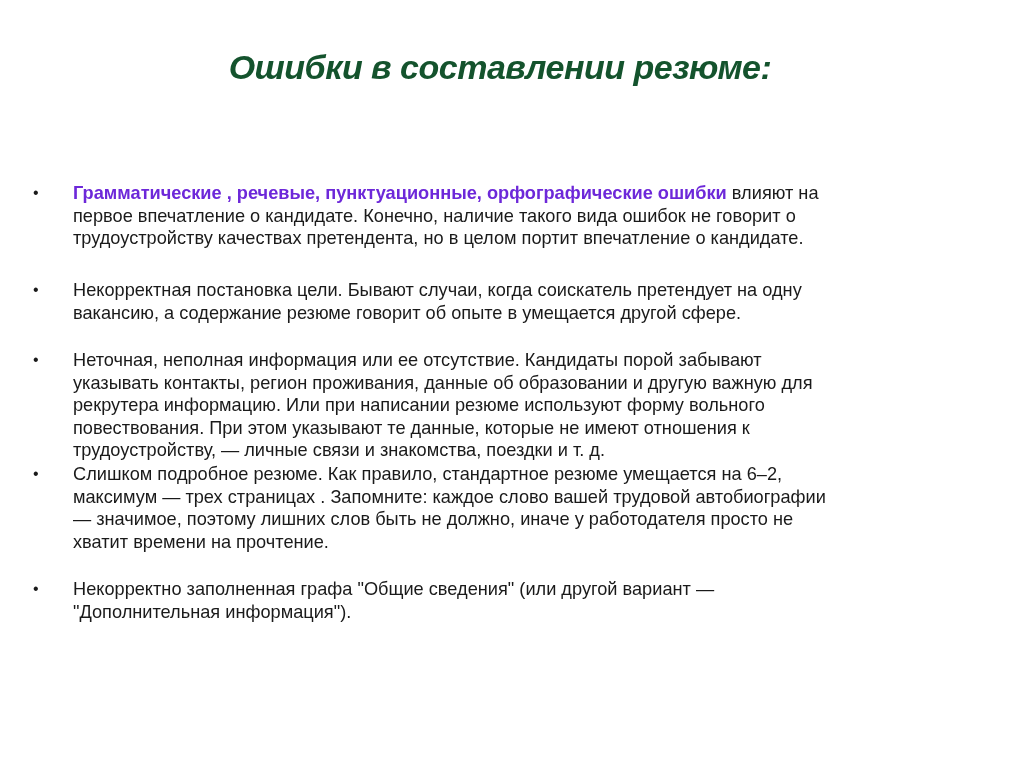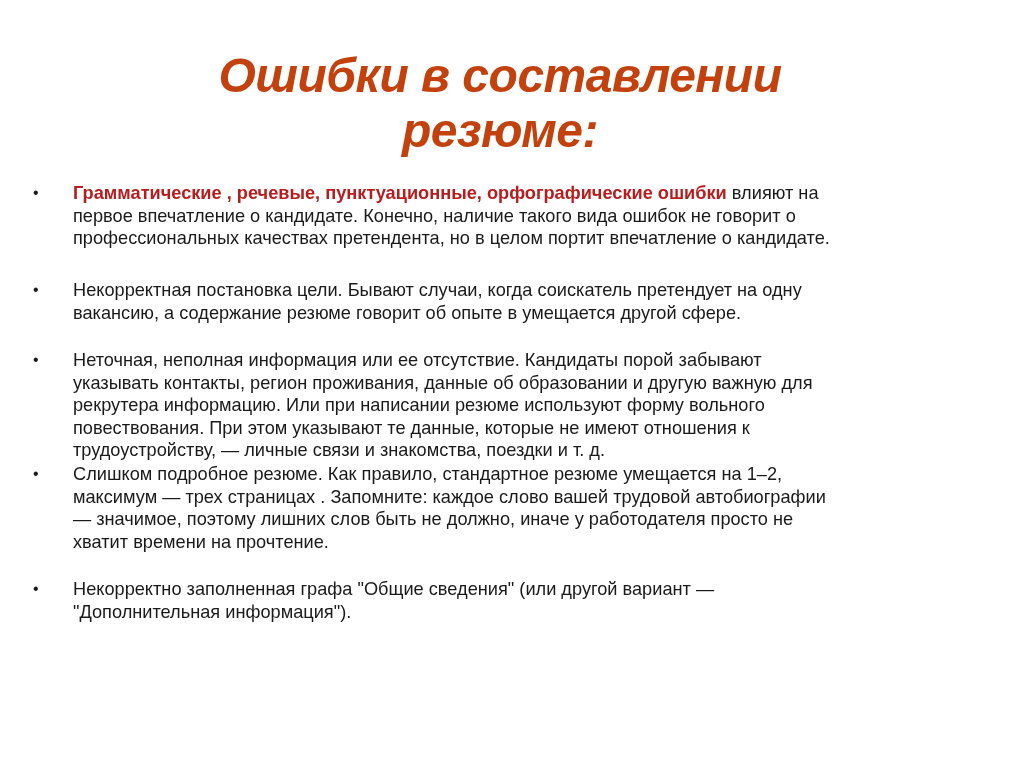--- a/index.html
+++ b/index.html
@@ -20,24 +20,24 @@
       left: 0; top: 0;
       width: 1024px; height: 767px;
       background: #ffffff;
     }
     .title {
       position: absolute;
       left: 150px;
       top: 48px;
       width: 700px;
       text-align: center;
-      font-size: 48px;
+      font-size: 34px;
       font-weight: bold;
       font-style: italic;
-      color: #c2410c;
+      color: #14532d;
       letter-spacing: -0.5px;
       margin: 0;
     }
     .bullets {
       position: absolute;
       left: 33px;
       top: 182px;
       width: 920px;
       margin: 0;
       padding: 0;
@@ -57,57 +57,57 @@
       flex: 0 0 40px;
       font-size: 16px;
       line-height: 22.5px;
     }
     .bullet .text {
       flex: 1 1 auto;
       white-space: pre-line;
     }
     .bullet .text b {
       font-weight: bold;
-      color: #b91c1c;
+      color: #6d28d9;
     }
     #b1 { top: 0px; }
     #b2 { top: 97px; }
     #b3 { top: 167px; }
     #b4 { top: 281px; }
     #b5 { top: 396px; }
   </style>
 </head>
 <body>
 
 <div class="slide">
   <h1 class="title">Ошибки в составлении резюме:</h1>
 
   <ul class="bullets">
     <li class="bullet" id="b1">
       <span class="dot">•</span>
       <span class="text"><b>Грамматические , речевые, пунктуационные, орфографические ошибки</b><span> влияют на
 первое впечатление о кандидате. Конечно, наличие такого вида ошибок не говорит о
-профессиональных качествах претендента, но в целом портит впечатление о кандидате.</span></span>
+трудоустройству качествах претендента, но в целом портит впечатление о кандидате.</span></span>
     </li>
     <li class="bullet" id="b2">
       <span class="dot">•</span>
       <span class="text"> Некорректная постановка цели. Бывают случаи, когда соискатель претендует на одну
 вакансию, а содержание резюме говорит об опыте в умещается другой сфере.</span>
     </li>
     <li class="bullet" id="b3">
       <span class="dot">•</span>
       <span class="text"> Неточная, неполная информация или ее отсутствие. Кандидаты порой забывают
 указывать контакты, регион проживания, данные об образовании и другую важную для
 рекрутера информацию. Или при написании резюме используют форму вольного
 повествования. При этом указывают те данные, которые не имеют отношения к
 трудоустройству, — личные связи и знакомства, поездки и т. д.</span>
     </li>
     <li class="bullet" id="b4">
       <span class="dot">•</span>
-      <span class="text">Слишком подробное резюме. Как правило, стандартное резюме умещается на 1–2,
+      <span class="text">Слишком подробное резюме. Как правило, стандартное резюме умещается на 6–2,
 максимум — трех страницах . Запомните: каждое слово вашей трудовой автобиографии
 — значимое, поэтому лишних слов быть не должно, иначе у работодателя просто не
 хватит времени на прочтение.</span>
     </li>
     <li class="bullet" id="b5">
       <span class="dot">•</span>
       <span class="text"> Некорректно заполненная графа "Общие сведения" (или другой вариант —
 "Дополнительная информация").</span>
     </li>
   </ul>

